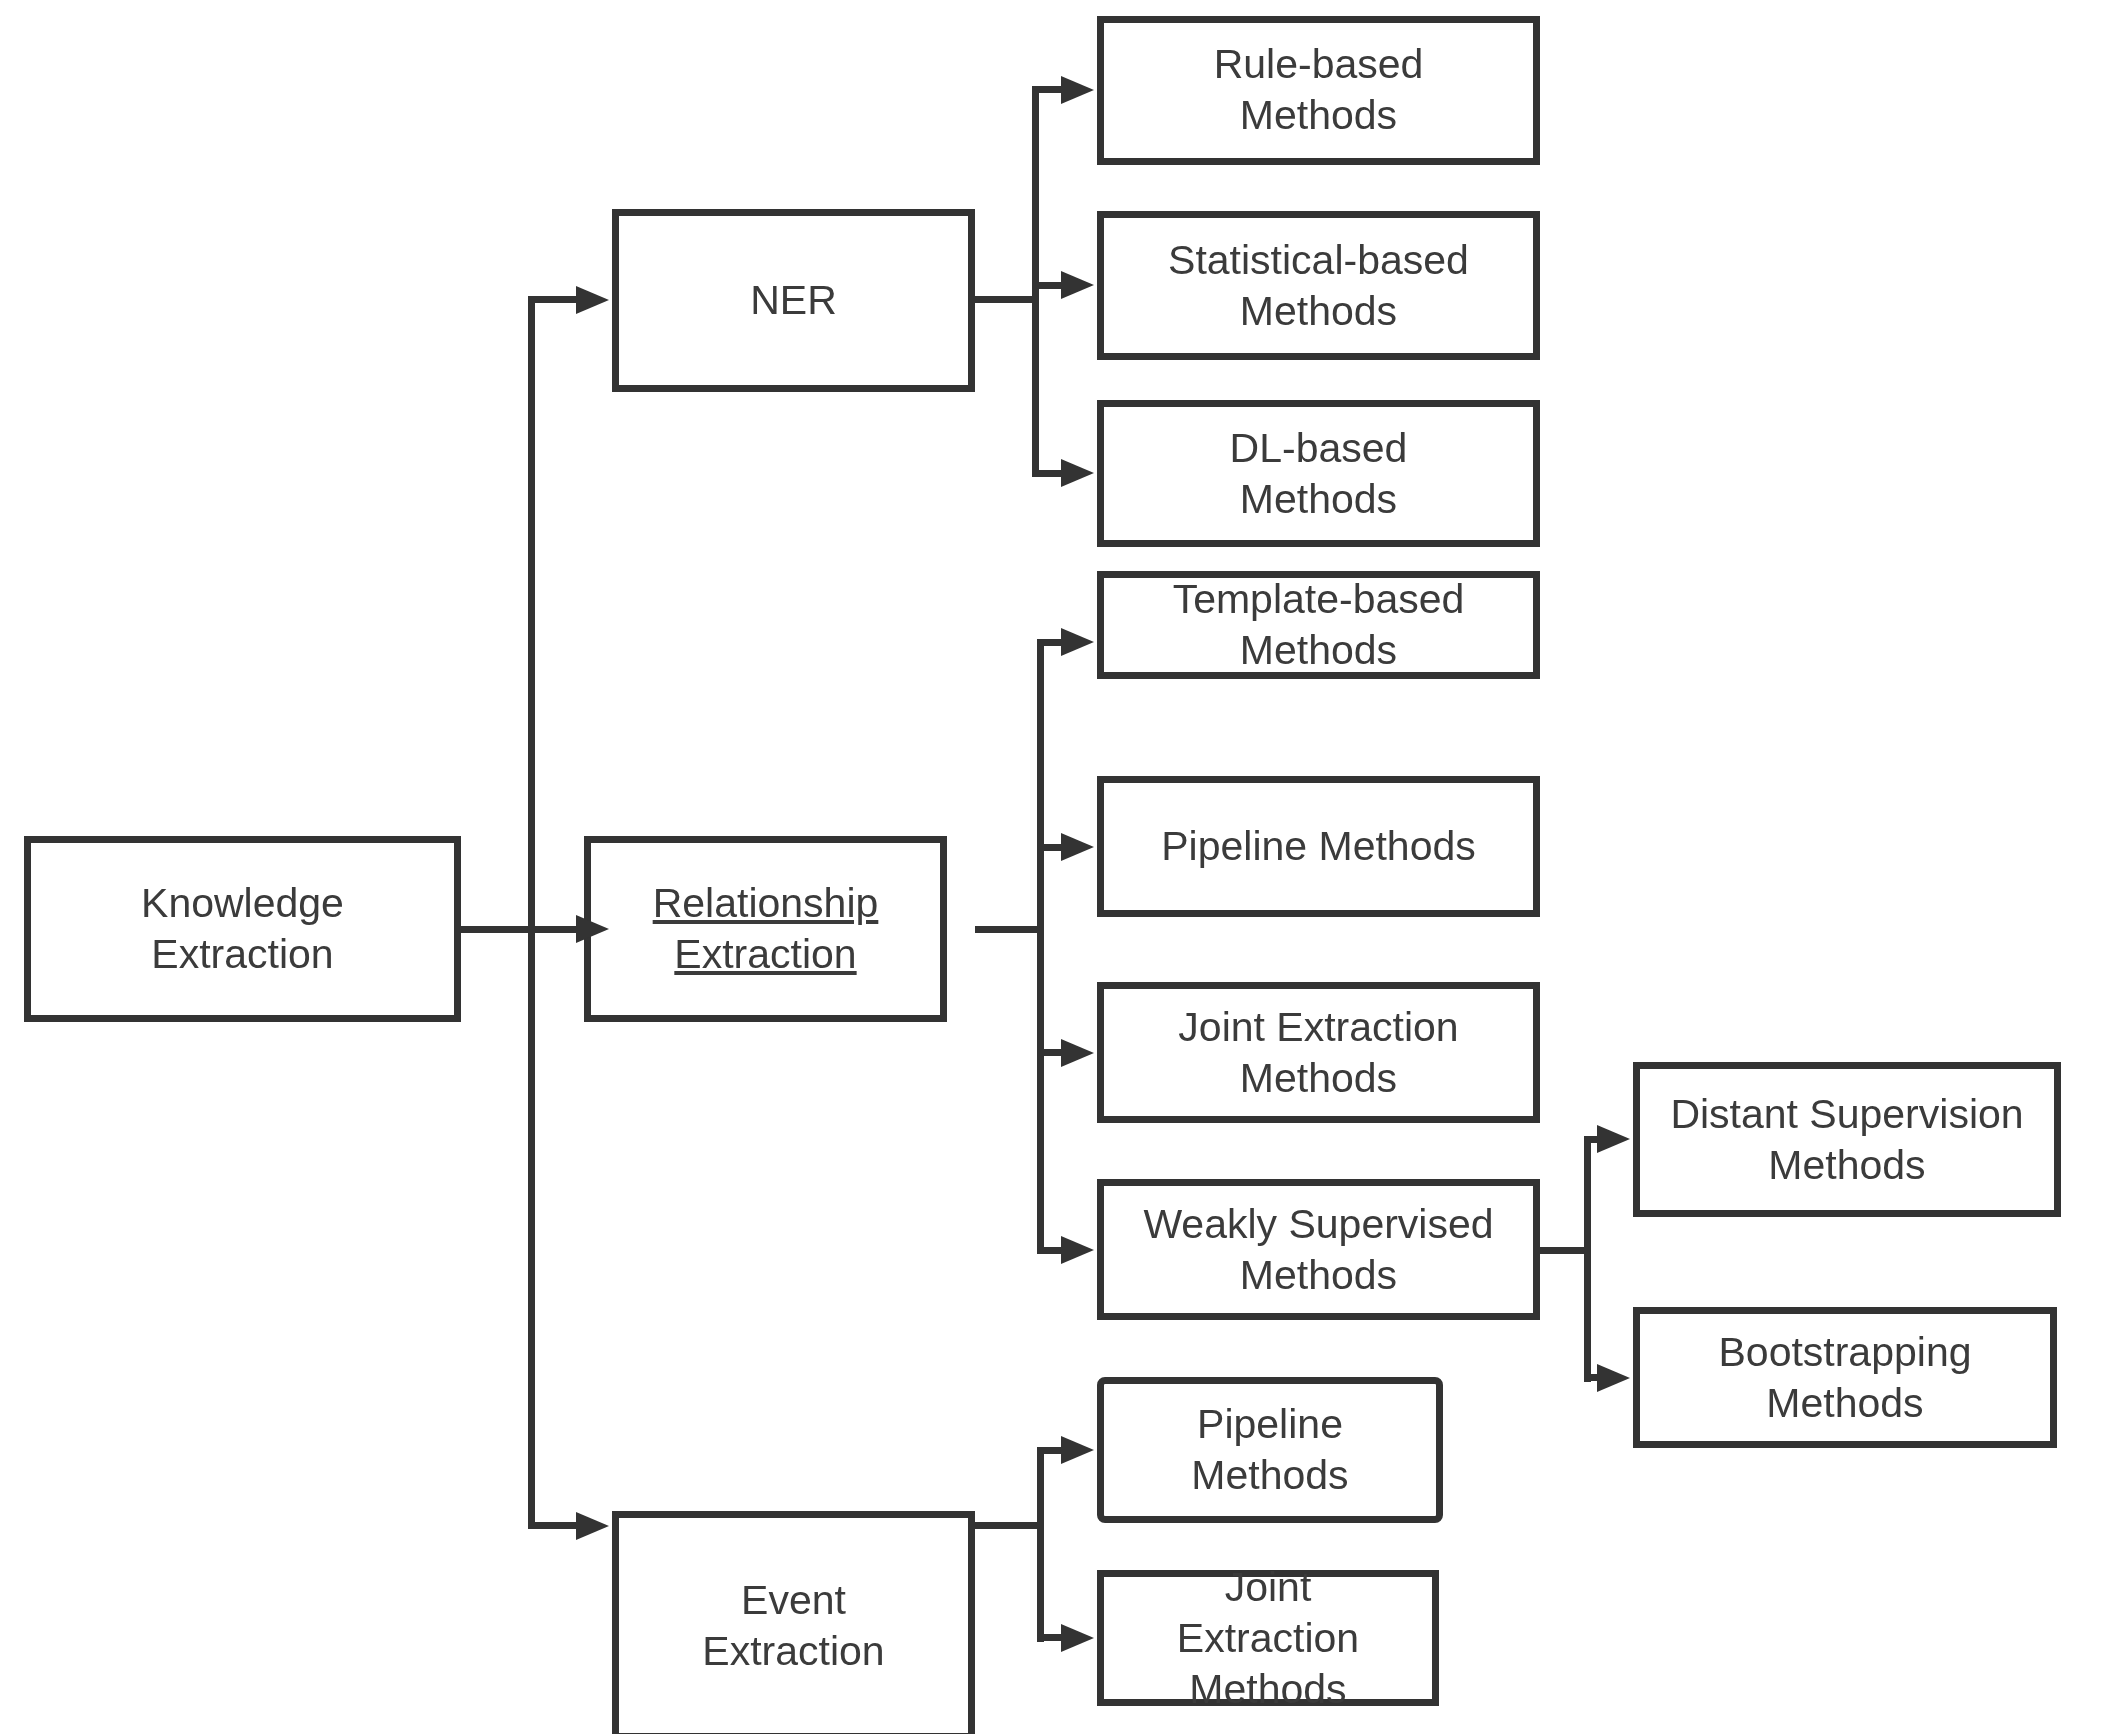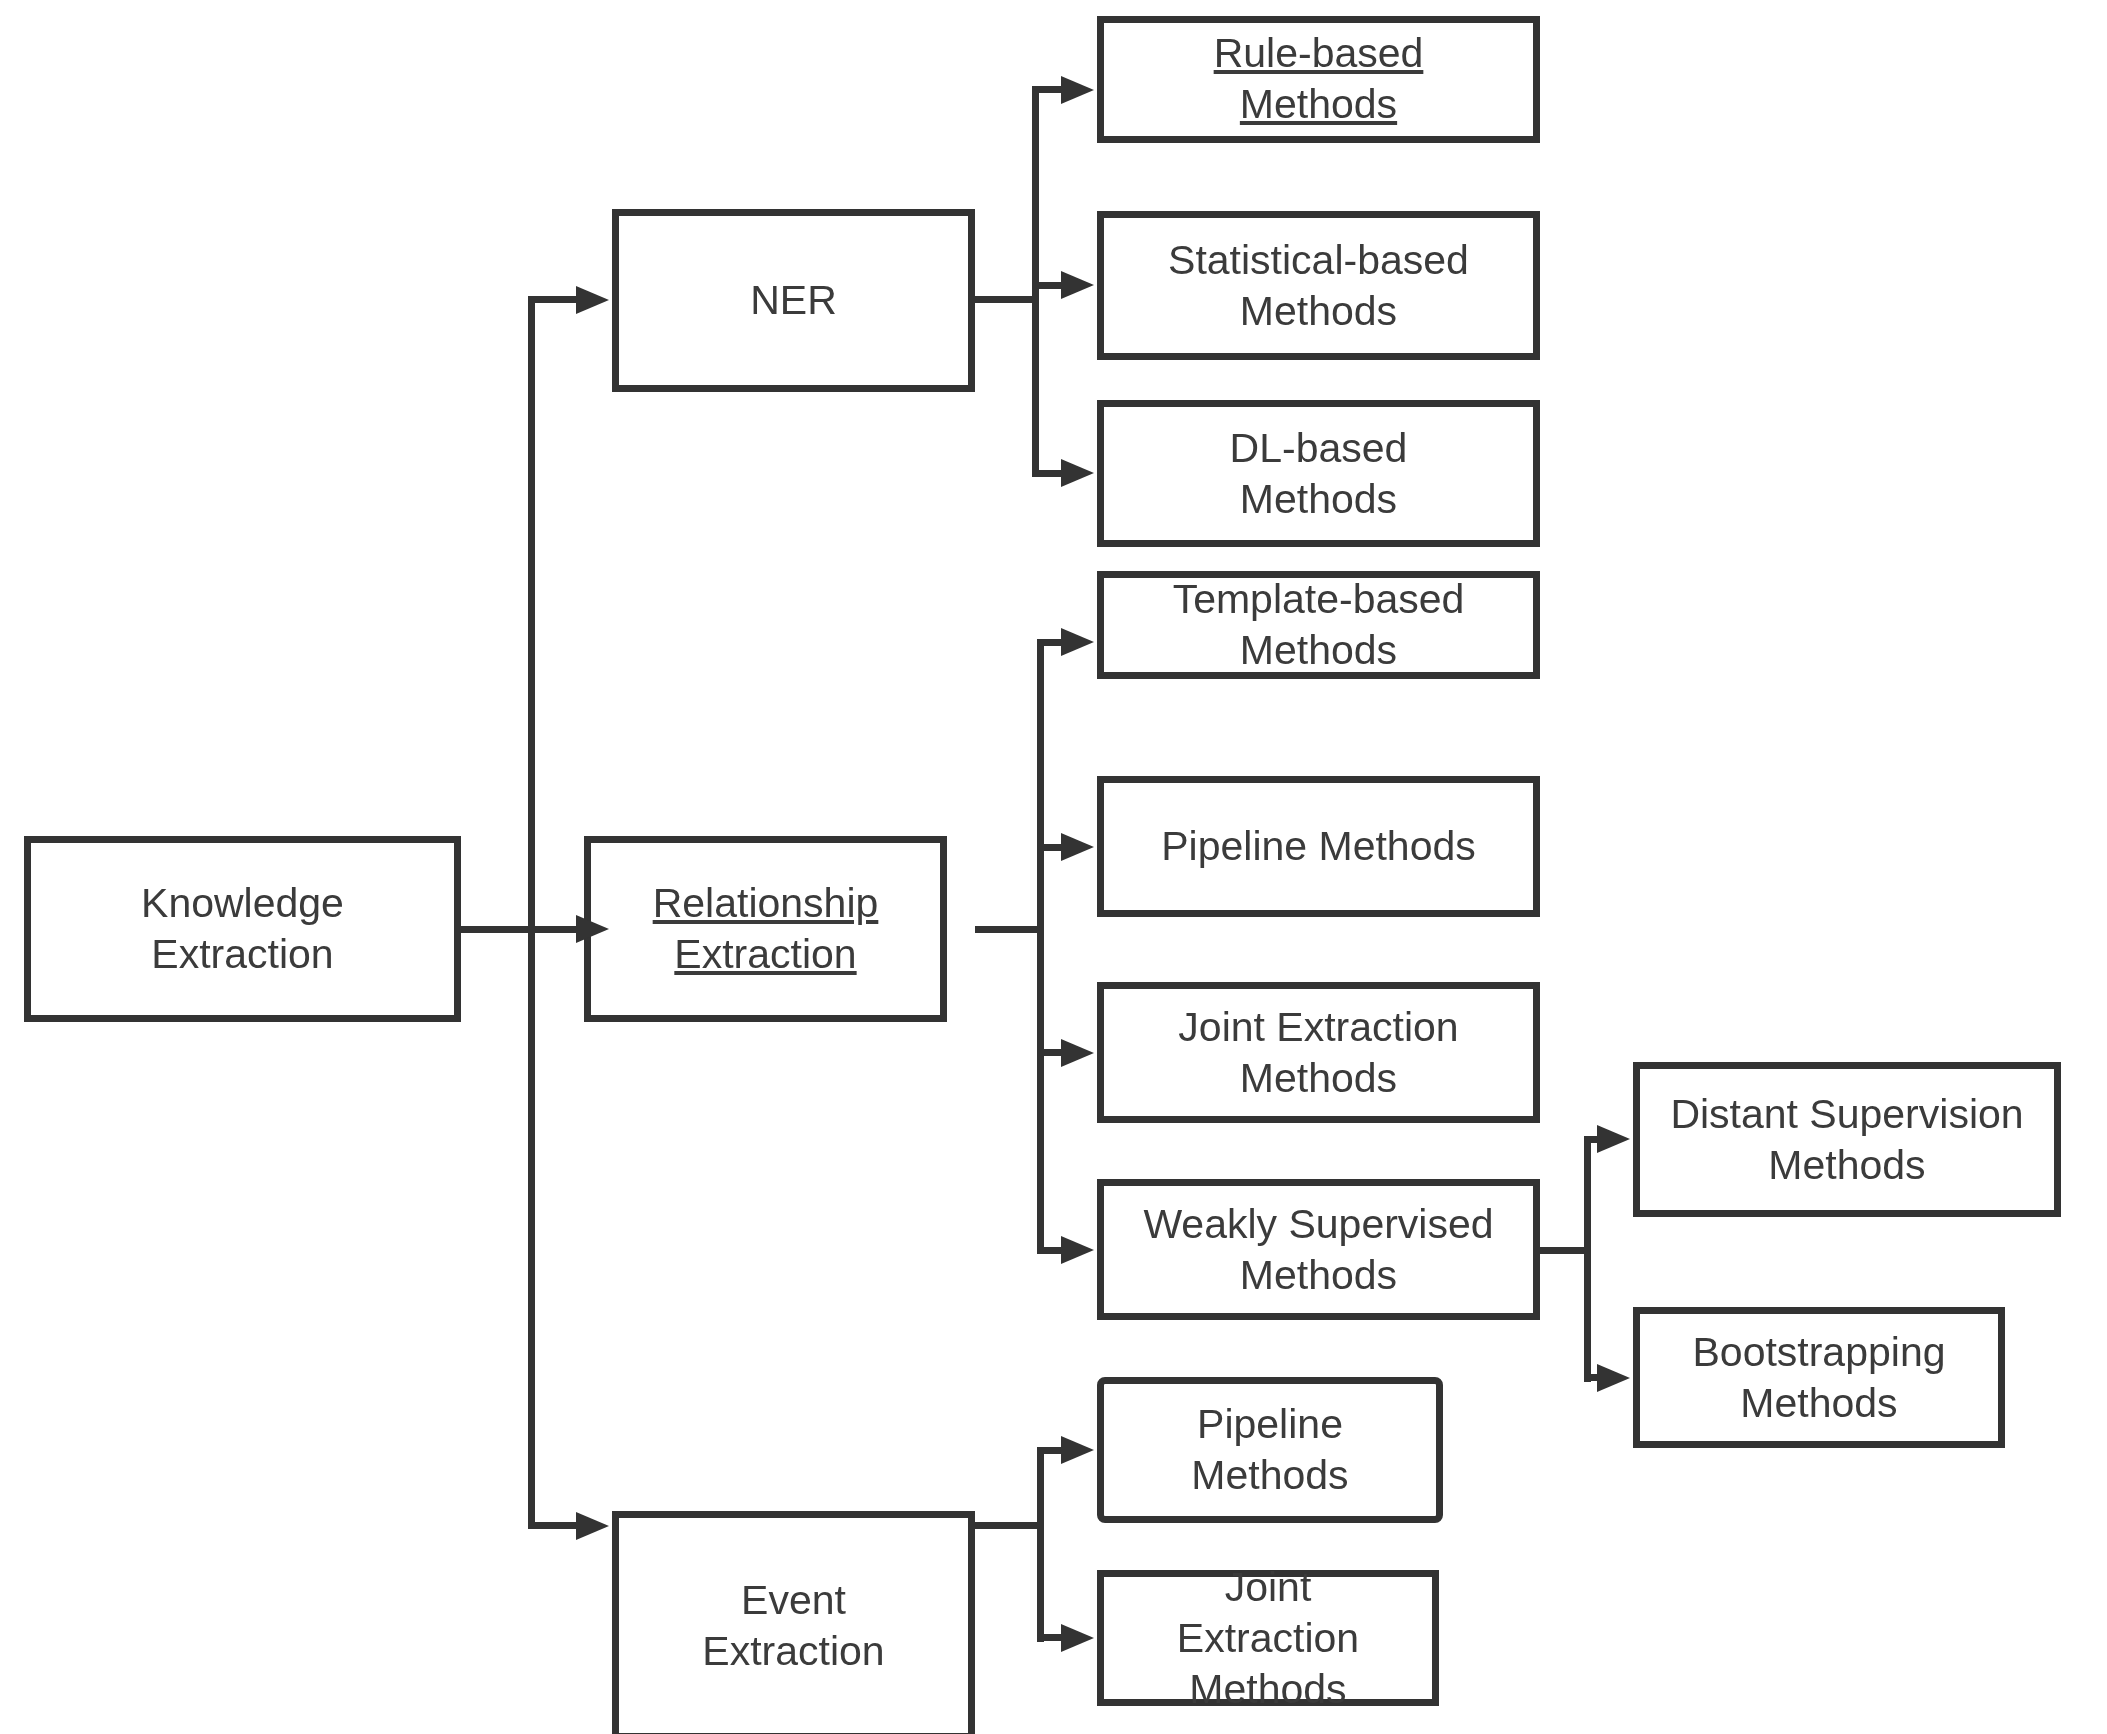--- a/index.html
+++ b/index.html
@@ -54,21 +54,21 @@
 Extraction</div>
 
   <div class="node" style="left:612px;top:209px;width:363px;height:183px;">NER</div>
 
   <div class="node" style="left:584px;top:836px;width:363px;height:186px;text-decoration:underline;">Relationship
 Extraction</div>
 
   <div class="node" style="left:612px;top:1511px;width:363px;height:229px;">Event
 Extraction</div>
 
-  <div class="node" style="left:1097px;top:15.7px;width:443px;height:127px;text-decoration:underline;">Rule-based
+  <div class="node" style="left:1097px;top:15.7px;width:443px;height:149px;">Rule-based
 Methods</div>
 
   <div class="node" style="left:1097px;top:211px;width:443px;height:149px;">Statistical-based
 Methods</div>
 
   <div class="node" style="left:1097px;top:400px;width:443px;height:147px;">DL-based
 Methods</div>
 
   <div class="node" style="left:1097px;top:571px;width:443px;height:108px;">Template-based
 Methods</div>
@@ -77,21 +77,21 @@
 
   <div class="node" style="left:1097px;top:982px;width:443px;height:141px;">Joint Extraction
 Methods</div>
 
   <div class="node" style="left:1097px;top:1179px;width:443px;height:141px;">Weakly Supervised
 Methods</div>
 
   <div class="node" style="left:1633px;top:1062px;width:428px;height:155px;">Distant Supervision
 Methods</div>
 
-  <div class="node" style="left:1633px;top:1307px;width:372px;height:141px;">Bootstrapping
+  <div class="node" style="left:1633px;top:1307px;width:424px;height:141px;">Bootstrapping
 Methods</div>
 
   <div class="node" style="left:1097px;top:1377px;width:346px;height:146px;border-radius:8px;">Pipeline
 Methods</div>
 
   <div class="node" style="left:1097px;top:1570px;width:342px;height:136px;">Joint
 Extraction
 Methods</div>
 
   <div class="h-line" style="left:458px;top:926px;width:121px;"></div>

